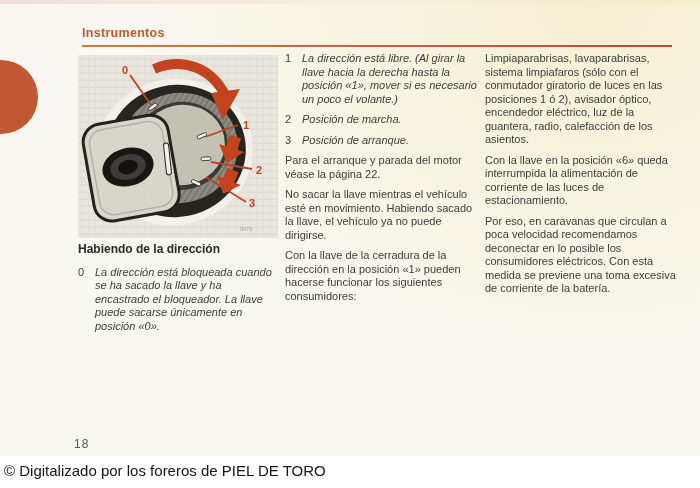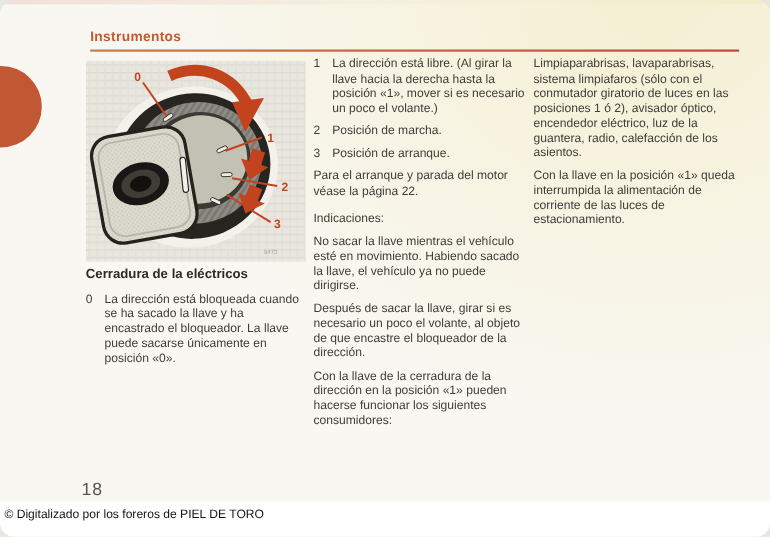--- a/index.html
+++ b/index.html
@@ -1,19 +1,19 @@
 <!DOCTYPE html>
 <html lang="es"><head>
 <meta charset="utf-8">
 <style>
   html,body { margin:0; padding:0; }
   body { background:#e8e6e1; font-family:"Liberation Sans", sans-serif; }
   .page {
     position:relative; width:700px; height:488px;
-    background:#f9f7f1; overflow:hidden;border-radius:13px;
+    background:#f9f7f1; overflow:hidden;
   }
   .scan-tint {
     position:absolute; inset:0; pointer-events:none;
     background:radial-gradient(ellipse at 85% 0%, rgba(242,234,185,0.55), rgba(242,234,185,0) 55%);
   }
   .top-edge {
     position:absolute; left:0; top:0; width:700px; height:4px;
     background:linear-gradient(to right,#eed9d4 0%,#f5f0dd 50%,#f2edc9 100%);
     opacity:.8;
   }
@@ -33,32 +33,32 @@
   .col { position:absolute; color:#3e3d39; font-size:11px; line-height:13.5px; }
   .col p { margin:0 0 7px 0; }
   .left-col  { left:78px;  top:243px; width:198px; }
   .mid-col   { left:285px; top:52px;  width:192px; }
   .right-col { left:485px; top:52px;  width:191px; }
   .section-heading {
     font-size:12px; font-weight:bold; color:#2b2a27; margin:0 0 9px 0;
   }
   .num-item { display:flex; margin:0 0 7px 0; }
   .num-item .num { width:17px; flex:none; }
-  .num-item .txt { flex:1; }
+  .num-item .txt { flex:1;font-style:italic; }
   .subheading { margin-top:12px !important; }
   .page-number {
     position:absolute; left:74px; top:437px;
-    font-size:16px; color:#55544f; letter-spacing:1px;
+    font-size:12px; color:#55544f; letter-spacing:1px;
   }
   .bottom-strip {
     position:absolute; left:0; bottom:0; width:700px; height:32px; background:#ffffff;
   }
   .copyright {
     position:absolute; left:4px; top:462px;
-    font-size:11px; color:#141414;
+    font-size:15px; color:#141414;
   }
 </style>
 </head>
 <body>
 
 <div class="page">
   <div class="scan-tint"></div>
   <div class="top-edge"></div>
   <div class="red-tab"></div>
 
@@ -140,48 +140,47 @@
           <text x="178" y="119">2</text>
           <text x="171" y="152">3</text>
         </g>
       </g>
 
       <text x="162" y="176" font-family="Liberation Sans, sans-serif" font-size="5.5" fill="#a6a39a">9473</text>
     </svg>
   </div>
 
   <div class="col left-col">
-    <div class="section-heading">Cerradura de la eléctricos</div>
+    <div class="section-heading">Habiendo de la dirección</div>
     <div class="num-item">
       <span class="num">0</span>
       <span class="txt">La dirección está bloqueada cuando se ha sacado la llave y ha encastrado el bloqueador. La llave puede sacarse únicamente en posición «0».</span>
     </div>
   </div>
 
   <div class="col mid-col">
     <div class="num-item">
       <span class="num">1</span>
       <span class="txt">La dirección está libre. (Al girar la llave hacia la derecha hasta la posición «1», mover si es necesario un poco el volante.)</span>
     </div>
     <div class="num-item">
       <span class="num">2</span>
       <span class="txt">Posición de marcha.</span>
     </div>
     <div class="num-item">
       <span class="num">3</span>
       <span class="txt">Posición de arranque.</span>
     </div>
     <p>Para el arranque y parada del motor véase la página 22.</p>
-    <p class="subheading">Indicaciones:</p>
     <p>No sacar la llave mientras el vehículo esté en movimiento. Habiendo sacado la llave, el vehículo ya no puede dirigirse.</p>
-    <p>Después de sacar la llave, girar si es necesario un poco el volante, al objeto de que encastre el bloqueador de la dirección.</p>
     <p>Con la llave de la cerradura de la dirección en la posición «1» pueden hacerse funcionar los siguientes consumidores:</p>
   </div>
 
   <div class="col right-col">
     <p>Limpiaparabrisas, lavaparabrisas, sistema limpiafaros (sólo con el conmutador giratorio de luces en las posiciones 1 ó 2), avisador óptico, encendedor eléctrico, luz de la guantera, radio, calefacción de los asientos.</p>
-    <p>Con la llave en la posición «1» queda interrumpida la alimentación de corriente de las luces de estacionamiento.</p>
+    <p>Con la llave en la posición «6» queda interrumpida la alimentación de corriente de las luces de estacionamiento.</p>
+    <p>Por eso, en caravanas que circulan a poca velocidad recomendamos deconectar en lo posible los consumidores eléctricos. Con esta medida se previene una toma excesiva de corriente de la batería.</p>
   </div>
 
   <div class="page-number">18</div>
   <div class="bottom-strip"></div>
   <div class="copyright">© Digitalizado por los foreros de PIEL DE TORO</div>
 </div>
 
 </body></html>

